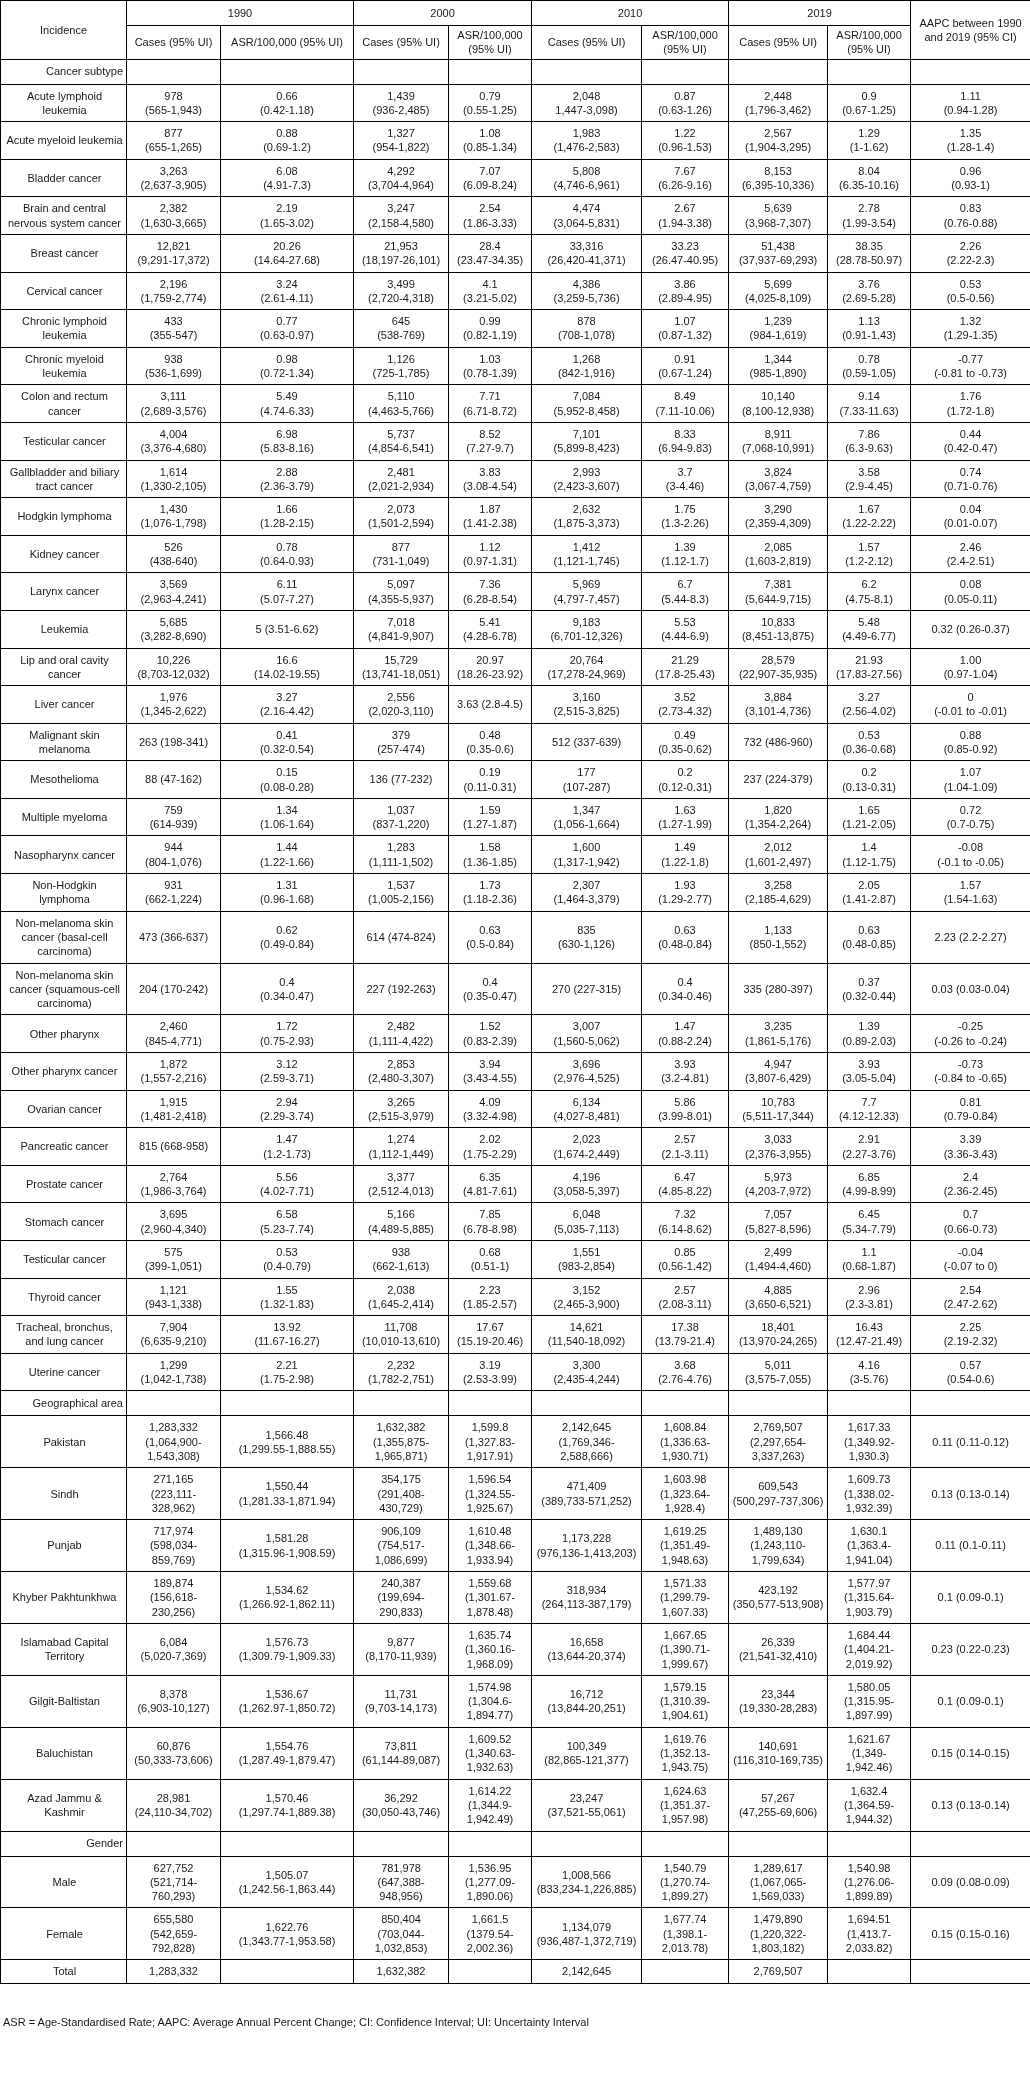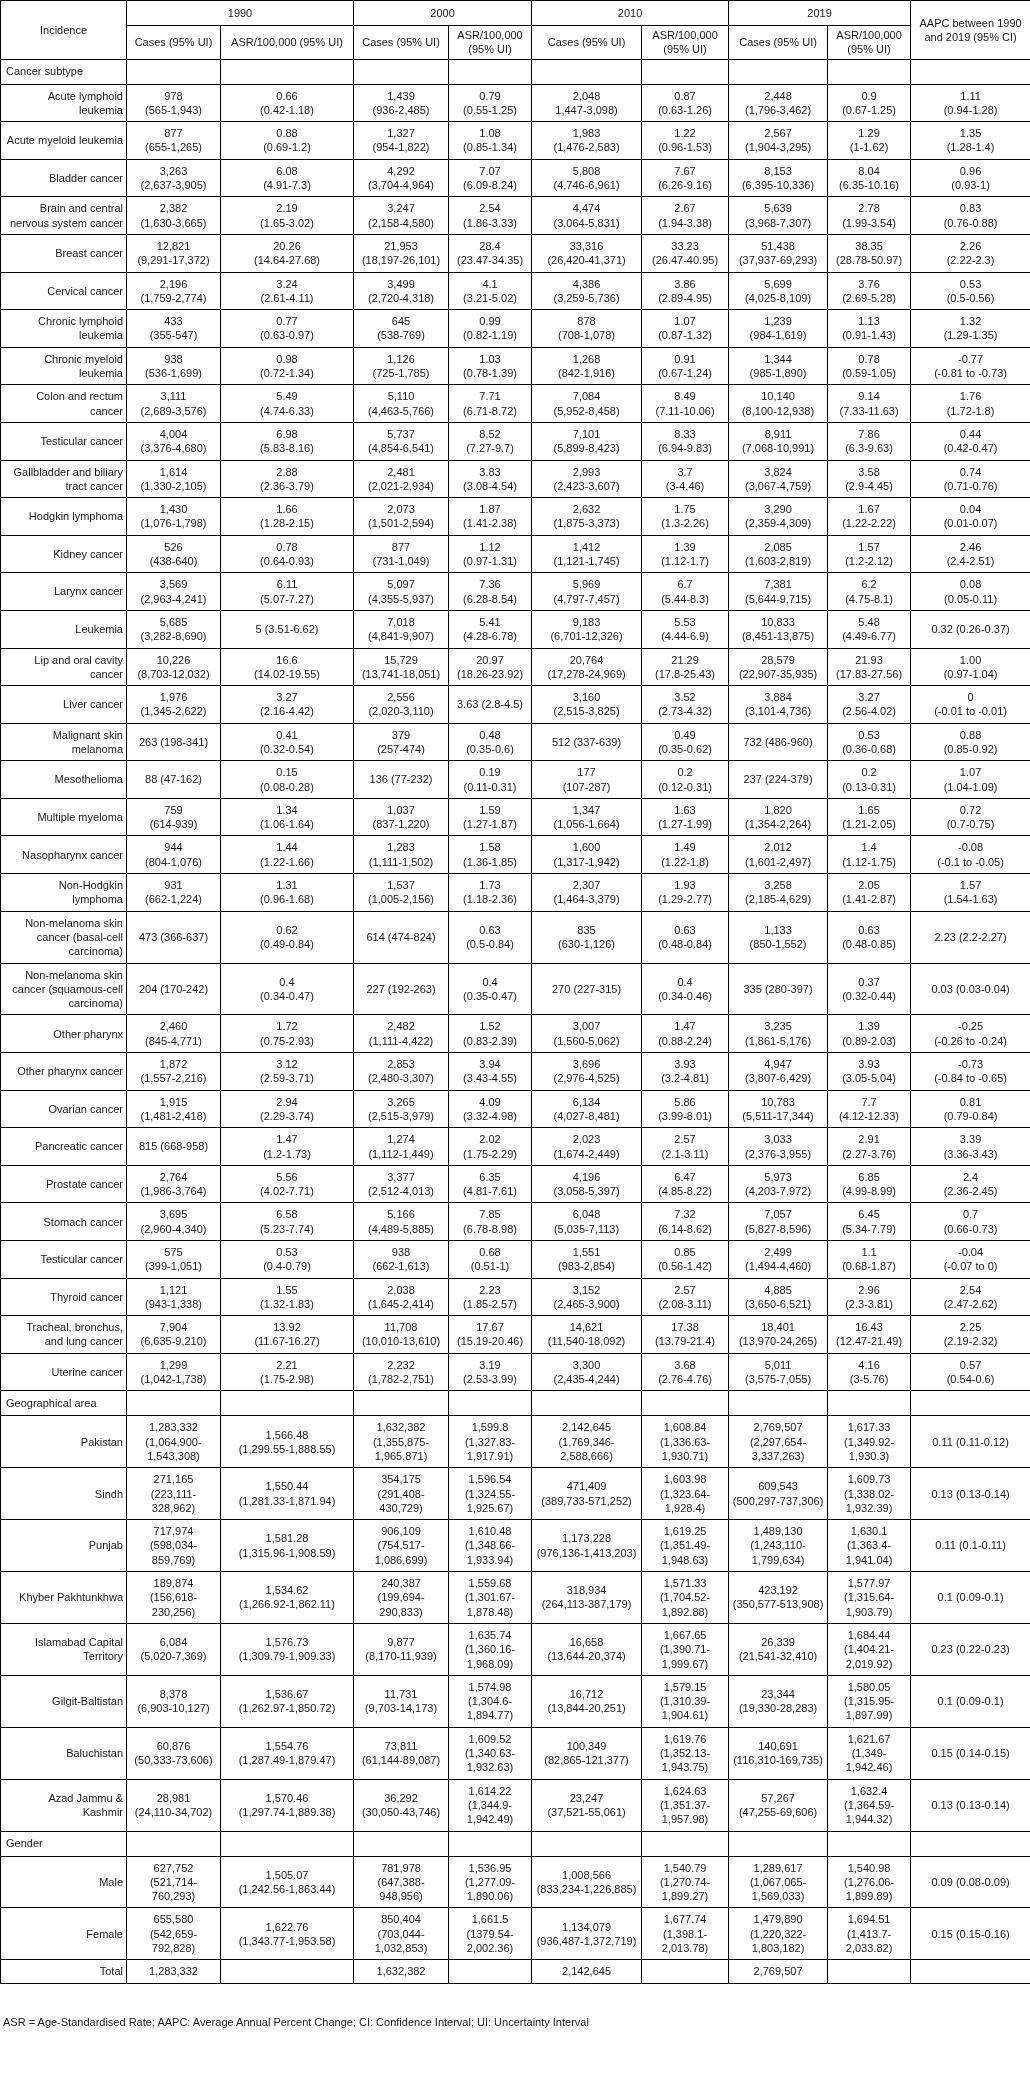--- a/index.html
+++ b/index.html
@@ -2,22 +2,22 @@
 <html><head>
 <meta charset="utf-8">
 <style>
   html,body{margin:0;padding:0;background:#ffffff;}
   body{width:1030px;font-family:"Liberation Sans",sans-serif;color:#1a1a1a;}
   table{border-collapse:collapse;table-layout:fixed;width:1030px;border:1.5px solid #000;}
   th,td{border:1px solid #000;font-size:11px;line-height:1.3;padding:4px 3px;
         text-align:center;vertical-align:middle;white-space:pre-line;overflow-wrap:break-word;}
   th{font-weight:normal;padding:2px 2px;}
   thead tr.year-row th{height:20px;}
-  td.label{text-align:right;padding-left:5px;}
-  td.section{text-align:left;height:16px;}
+  td.label{text-align:center;padding-left:5px;}
+  td.section{text-align:right;height:16px;}
   .footnote{font-size:11px;padding:4px 3px 6px 3px;text-align:left;margin-top:28px;}
 </style>
 </head>
 <body>
 
 <table>
   <colgroup>
     <col style="width:126px">
       <col style="width:94px">
       <col style="width:133px">
@@ -836,21 +836,21 @@
 (156,618-230,256)</td>
         <td>1,534.62
 (1,266.92-1,862.11)</td>
         <td>240,387
 (199,694-290,833)</td>
         <td>1,559.68
 (1,301.67-1,878.48)</td>
         <td>318,934
 (264,113-387,179)</td>
         <td>1,571.33
-(1,704.52-1,892.88)</td>
+(1,299.79-1,607.33)</td>
         <td>423,192
 (350,577-513,908)</td>
         <td>1,577.97
 (1,315.64-1,903.79)</td>
         <td>0.1 (0.09-0.1)</td>
       </tr>
       <tr>
         <td class="label">Islamabad Capital Territory</td>
         <td>6,084
 (5,020-7,369)</td>

